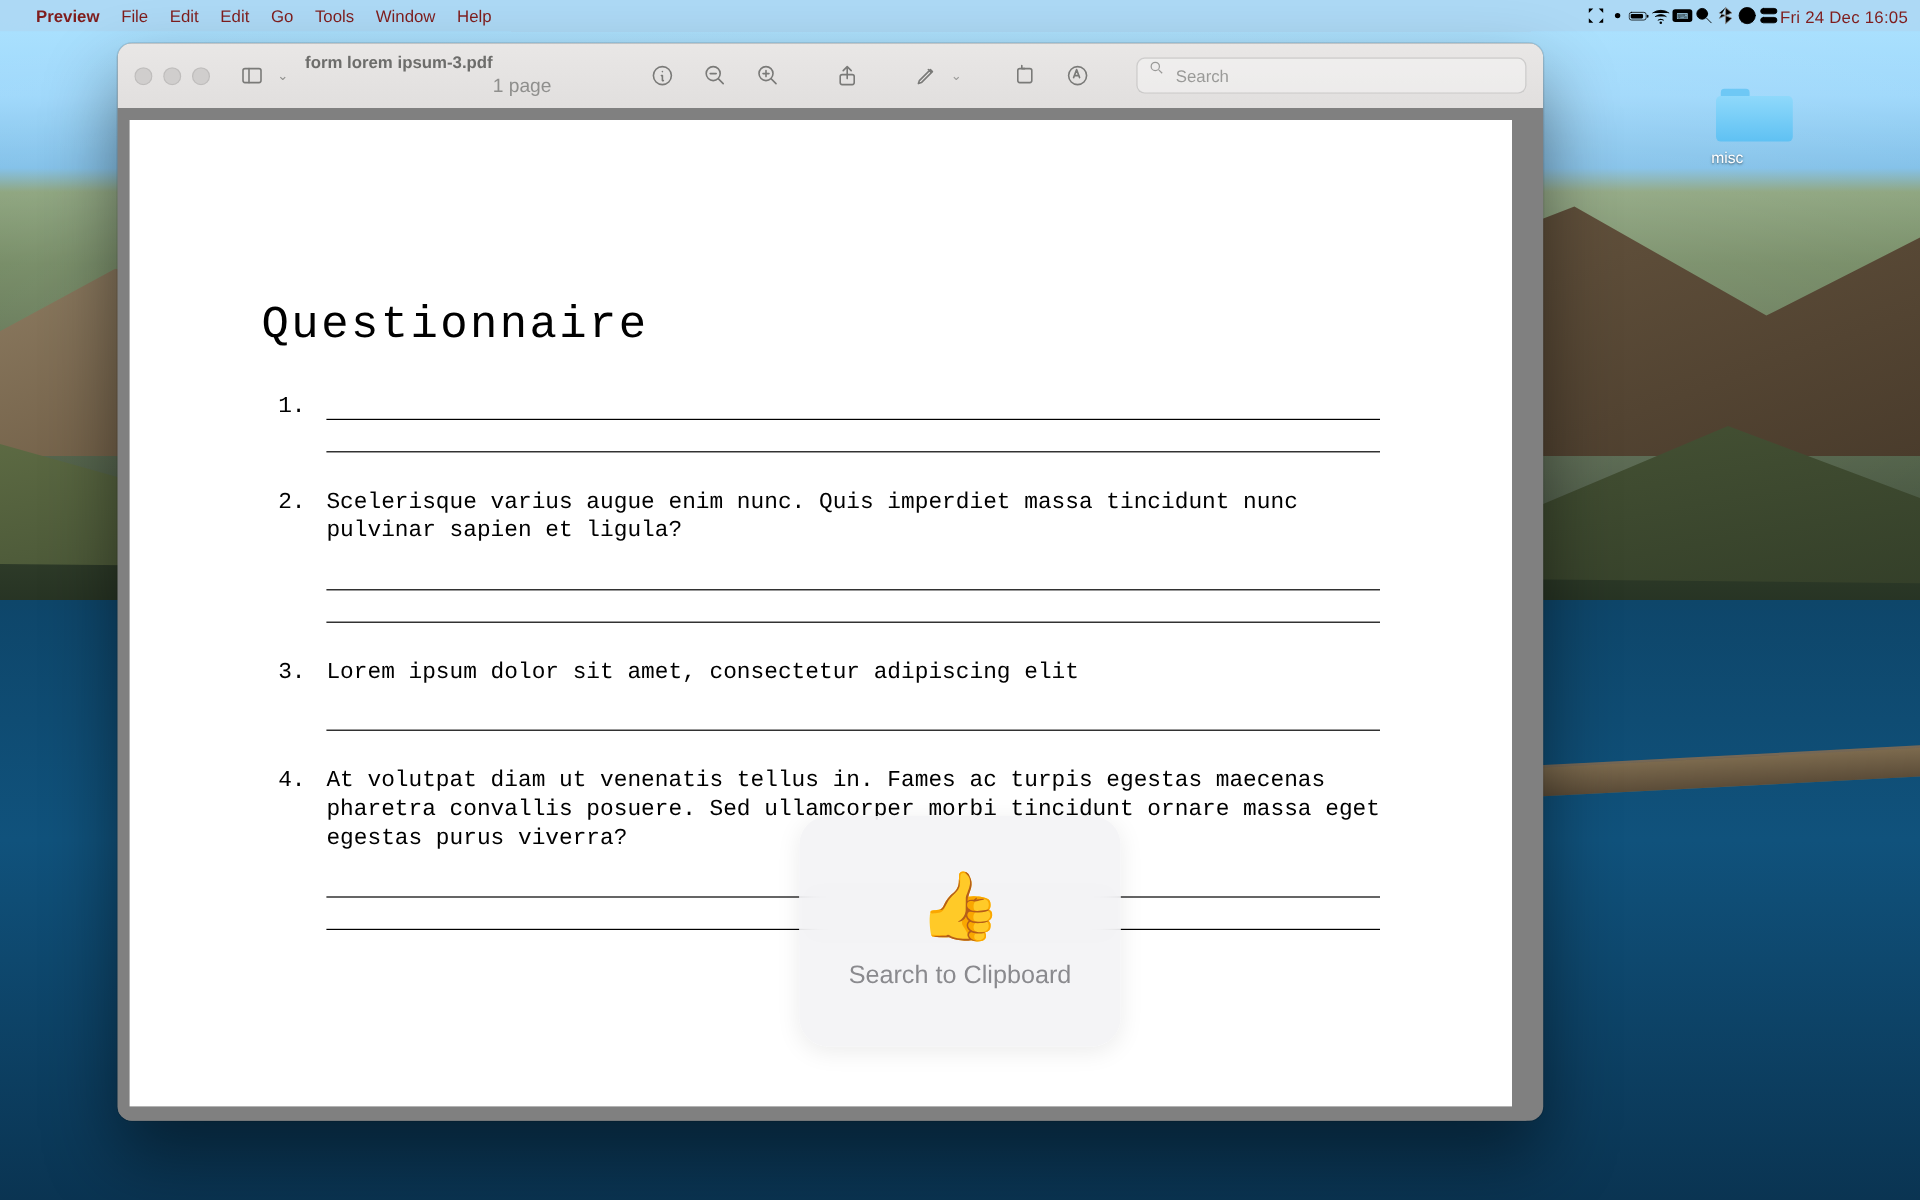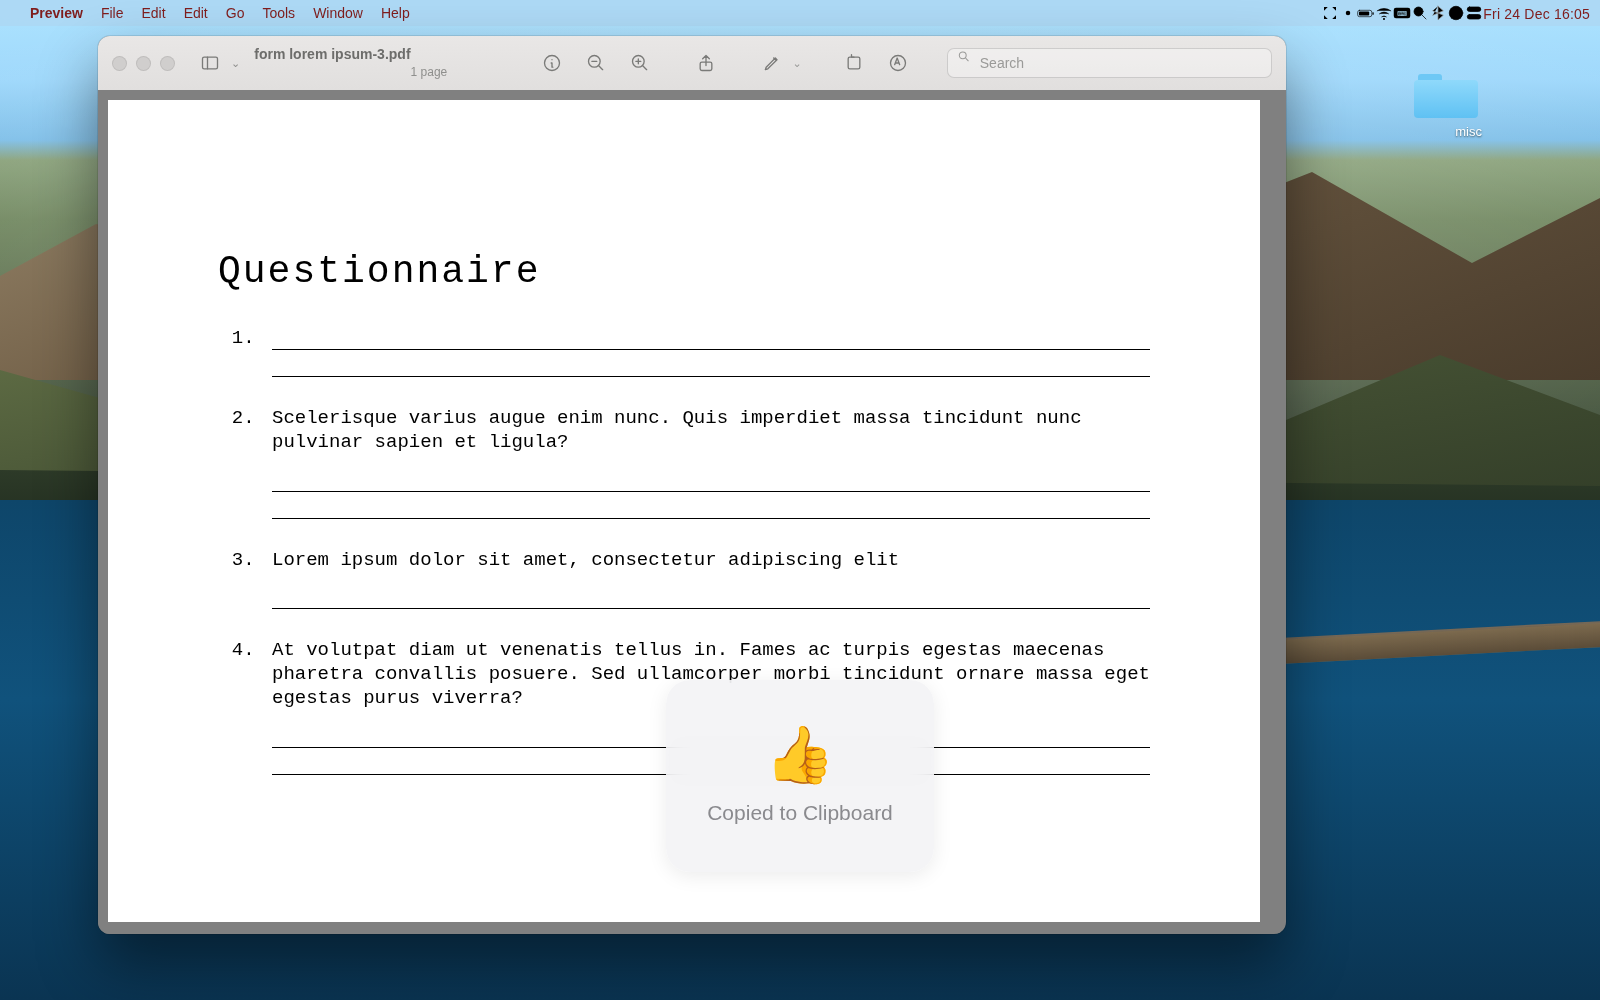--- a/index.html
+++ b/index.html
@@ -23,35 +23,35 @@
   
   .menubar{position:absolute;top:0;left:0;right:0;height:26px;background:rgba(173,216,244,.92);display:flex;align-items:center;font-size:14px;color:#7f1d1d;padding:0 10px;backdrop-filter:blur(10px);}
   .menubar .left{display:flex;align-items:center;gap:18px;}
   .menubar .left span{cursor:default;}
   .menubar .apple{font-size:16px;margin-right:2px;}
   .menubar .appname{font-weight:600;}
   .menubar .right{margin-left:auto;display:flex;align-items:flex-end;}
   .menubar .right .ic{width:18px;height:18px;display:flex;align-items:center;justify-content:center;}
   .menubar .right .clock{font-size:14px;letter-spacing:.2px;}
   
-  .desk-folder{position:absolute;right:118px;top:70px;width:72px;text-align:right;color:#fff;text-shadow:0 1px 2px rgba(0,0,0,.6);font-size:13px;}
+  .desk-folder{position:absolute;right:102px;top:70px;width:72px;text-align:left;color:#fff;text-shadow:0 1px 2px rgba(0,0,0,.6);font-size:13px;}
   .desk-folder .foldericon{width:64px;height:48px;margin:0 auto 6px;position:relative;}
   .desk-folder .foldericon::before{content:"";position:absolute;top:4px;left:4px;width:24px;height:10px;background:#6ec8f5;border-radius:3px 3px 0 0;}
   .desk-folder .foldericon::after{content:"";position:absolute;top:10px;left:0;right:0;bottom:0;background:linear-gradient(#8fd9fb,#5fc1f3);border-radius:4px;}
   
   .window{position:absolute;left:98px;top:36px;width:1188px;height:898px;background:#808080;border-radius:12px;box-shadow:0 30px 60px rgba(0,0,0,.45),0 0 0 1px rgba(0,0,0,.1);overflow:hidden;}
   .titlebar{height:54px;background:linear-gradient(#e9e7e6,#e1dfde);display:flex;align-items:center;padding:0 14px;gap:10px;position:relative;}
   .traffic{display:flex;gap:9px;margin-right:8px;}
   .traffic span{width:13px;height:13px;border-radius:50%;background:#d0cecd;border:1px solid rgba(0,0,0,.08);}
   .tb-btn{width:34px;height:30px;display:flex;align-items:center;justify-content:center;color:#7a7a78;border-radius:6px;}
   .tb-btn svg{width:20px;height:20px;stroke:#7a7a78;fill:none;stroke-width:1.6;}
   .tb-sep{width:12px;}
   .doc-title{display:flex;flex-direction:row;line-height:1.15;margin-left:4px;}
   .doc-title .t{font-size:14px;font-weight:600;color:#6d6d6b;}
-  .doc-title .s{font-size:12px;color:#8f8f8d;margin-top:20px;}
+  .doc-title .s{font-size:16px;color:#8f8f8d;margin-top:20px;}
   .tb-spacer{flex:1;}
   .tb-markup{display:flex;align-items:center;}
   .tb-markup .chev{width:16px;color:#9a9a98;font-size:11px;text-align:center;}
   .search{display:flex;gap:7px;width:305px;height:28px;border:1px solid rgba(0,0,0,.14);border-radius:7px;padding:0 9px;color:#9a9a98;background:rgba(255,255,255,.35);}
   .search input{border:none;outline:none;background:transparent;font-size:14px;color:#555;width:100%;}
   .search input::placeholder{color:#9a9a98;}
   
   .docwrap{position:absolute;top:54px;left:0;right:14px;bottom:0;background:#808080;padding:10px 12px 12px 10px;}
   .page{background:#fff;width:100%;height:100%;padding:150px 110px 44px 110px;box-sizing:border-box;font-family:"Courier New",Courier,monospace;color:#000;overflow:hidden;}
   .page h1{font-size:38px;font-weight:400;letter-spacing:2px;margin:0 0 34px 0;}
@@ -256,14 +256,14 @@
             <div class="ansline"></div>
           </li>
         </ol>
     </div>
   </div>
   <div class="scrollbar"></div>
 </div>
 
 <div class="hud">
   <div class="thumb">👍</div>
-  <div class="msg">Copied to Clipboard</div>
+  <div class="msg">Search to Clipboard</div>
 </div>
 
 </body></html>

